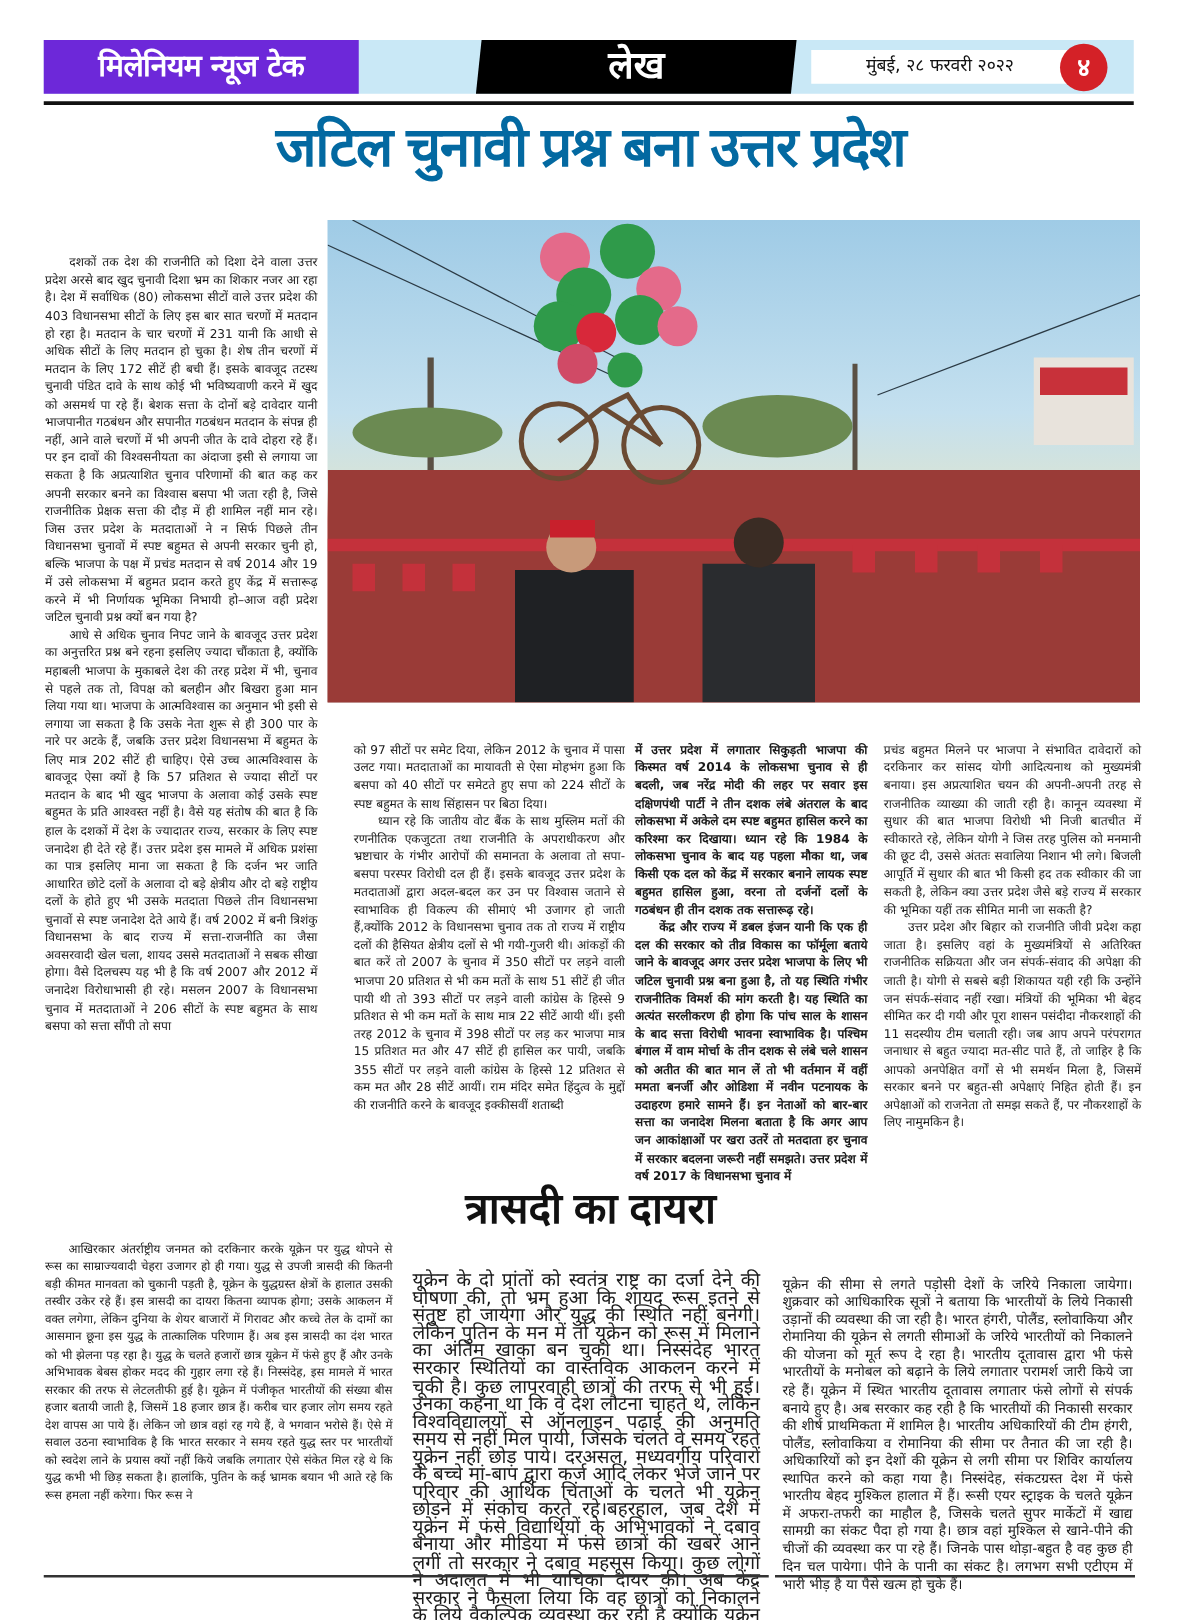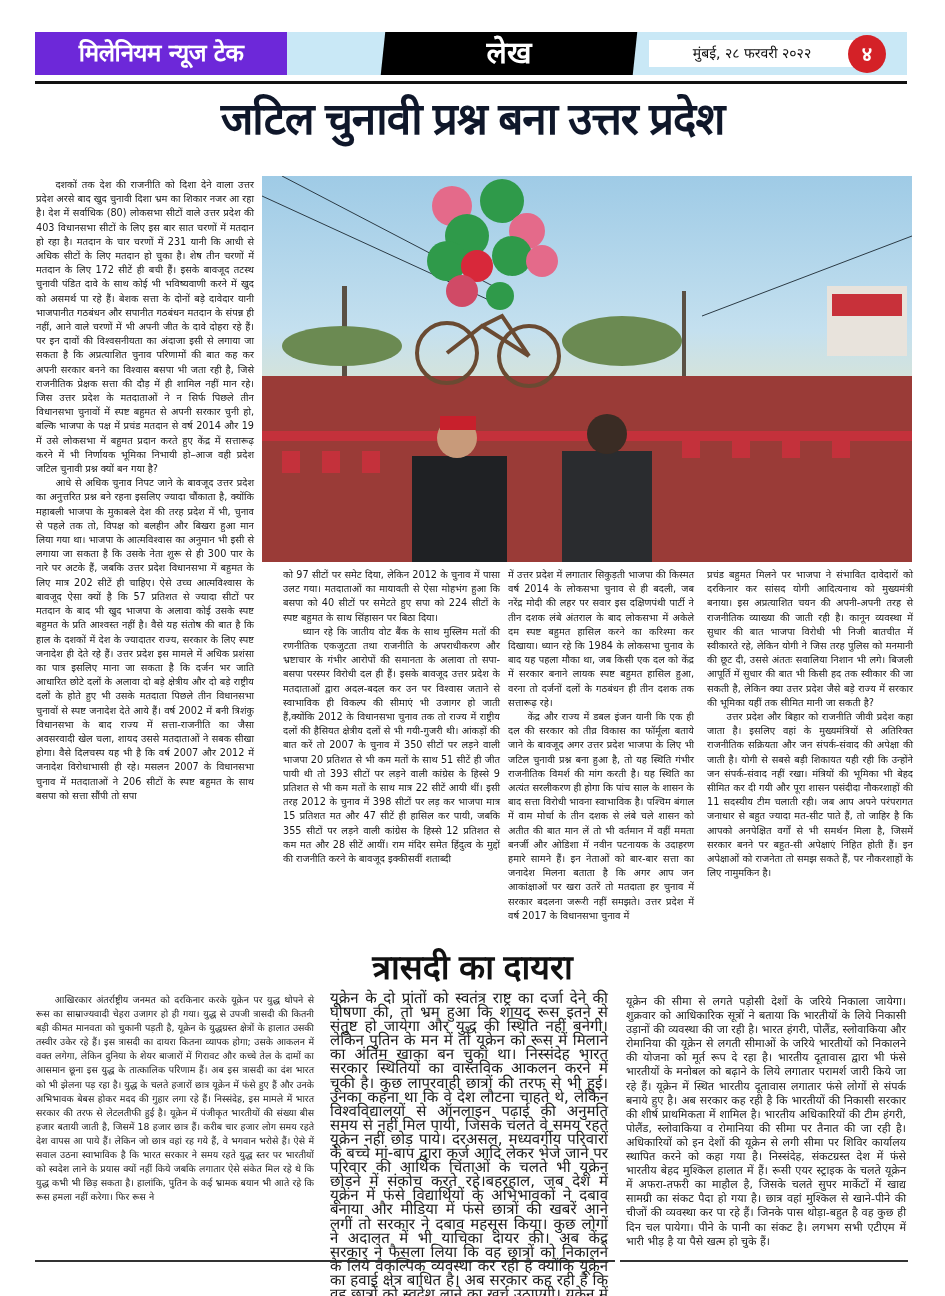--- a/index.html
+++ b/index.html
@@ -13,35 +13,35 @@
   .section-tab { position: absolute; left: 348px; top: 0; width: 252px; height: 43px; background: #000; color: #fff;
            transform: skewX(-6deg); }
   .section-tab span { display: block; transform: skewX(6deg); text-align: center; font-weight: bold; font-size: 30px; line-height: 42px; }
   .dateline { position: absolute; left: 578px; top: 8px; width: 206px; height: 27px; background: #fff; color: #111;
               font-size: 14px; line-height: 27px; text-align: center; margin-left: 36px; }
   .page-no { position: absolute; left: 813px; top: 3px; width: 38px; height: 38px; border-radius: 50%; background: #d42127; color: #fff;
              font-size: 20px; line-height: 38px; text-align: center; font-weight: bold; }
   .rule-top { position: absolute; left: 35px; top: 81px; width: 872px; height: 3px; background: #111; }
 
   .headline { position: absolute; left: 0; top: 88px; width: 945px; text-align: center; font-family: "Liberation Sans", sans-serif;
-              font-size: 44px; font-weight: bold; line-height: 62px; color: #0f172a; letter-spacing: -1px; }
+              font-size: 44px; font-weight: bold; line-height: 62px; color: #0369a1; letter-spacing: -1px; }
 
   
   .photo { position: absolute; left: 262px; top: 176px; width: 650px; height: 386px; overflow: hidden;
            background: linear-gradient(180deg, #9fcbe6 0%, #c4e0ef 40%, #d9e4d6 56%, #b4473f 62%, #8a3a35 100%); }
   .photo svg { display: block; }
 
   
   .col { position: absolute; font-family: "DejaVu Sans", sans-serif; font-size: 9.7px; line-height: 14.2px; text-align: justify; color: #1a1a1a; }
   .col p { text-indent: 2em; }
-  .col p.noind { text-indent: 0; }
+  .col p.noind { text-indent: 0; margin-top: 26px; }
 
   .c1 { left: 36px; top: 178px; width: 218px; }
   .c2 { left: 283px; top: 568px; width: 217px; }
-  .c3 { left: 508px; top: 568px; width: 186px; }
+  .c3 { left: 508px; top: 568px; width: 186px; font-weight: bold; }
   .c4 { left: 707px; top: 568px; width: 206px; }
   .subhead { position: absolute; left: 0; top: 944px; width: 945px; text-align: center; font-family: "Liberation Sans", sans-serif;
              font-size: 34px; font-weight: bold; line-height: 46px; color: #111; }
 
   .u1 { left: 36px; top: 993px; width: 278px; font-size: 9.4px; line-height: 14.1px; }
   .u2 { left: 330px; top: 993px; width: 278px; font-size: 15px; line-height: 14.1px; top: 991px; }
   .u3 { left: 626px; top: 995px; width: 280px; font-size: 11px; line-height: 14.1px; }
 
   .rule-b1 { position: absolute; left: 35px; top: 1260px; width: 580px; height: 2px; background: #333; }
   .rule-b2 { position: absolute; left: 620px; top: 1260px; width: 288px; height: 2px; background: #333; }

